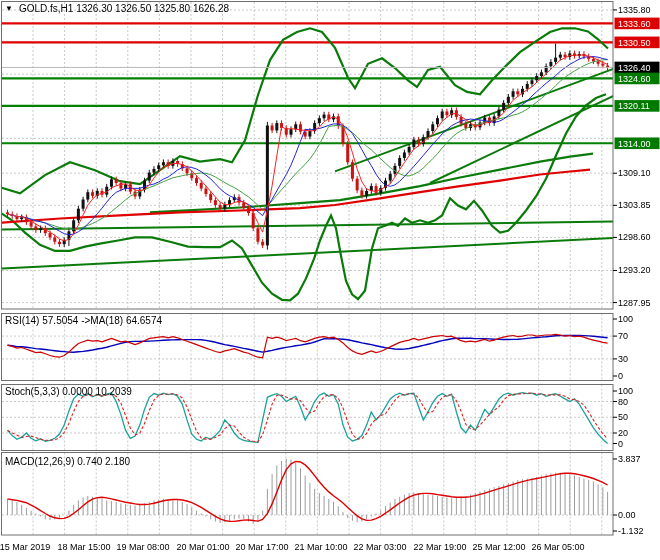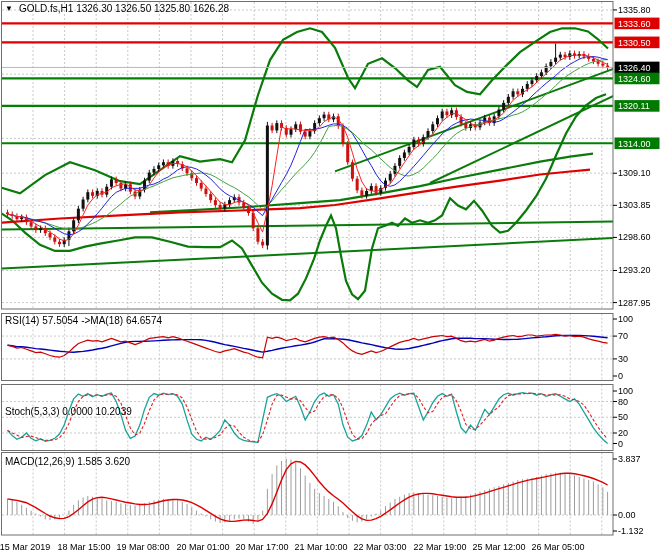--- a/index.html
+++ b/index.html
@@ -609,15 +609,15 @@
       <text x="380" y="550" font-size="9" fill="#000" text-anchor="middle">22 Mar 03:00</text>
       <text x="440" y="550" font-size="9" fill="#000" text-anchor="middle">22 Mar 19:00</text>
       <text x="499" y="550" font-size="9" fill="#000" text-anchor="middle">25 Mar 12:00</text>
       <text x="558" y="550" font-size="9" fill="#000" text-anchor="middle">26 Mar 05:00</text>
     </svg>
   <div class="overlay title">
     <span class="tri">▼</span>
     <span>GOLD.fs,H1 1326.30 1326.50 1325.80 1626.28</span>
   </div>
   <div class="overlay ind-label" style="top:315px">RSI(14) 57.5054  -&gt;MA(18) 64.6574</div>
-  <div class="overlay ind-label" style="top:406px">Stoch(5,3,3) 0.0000 10.2039</div>
-  <div class="overlay ind-label" style="top:456px">MACD(12,26,9) 1.585 3.620</div>
+  <div class="overlay ind-label" style="top:386px">Stoch(5,3,3) 0.0000 10.2039</div>
+  <div class="overlay ind-label" style="top:456px">MACD(12,26,9) 0.740 2.180</div>
 </div>
 
 </body></html>

